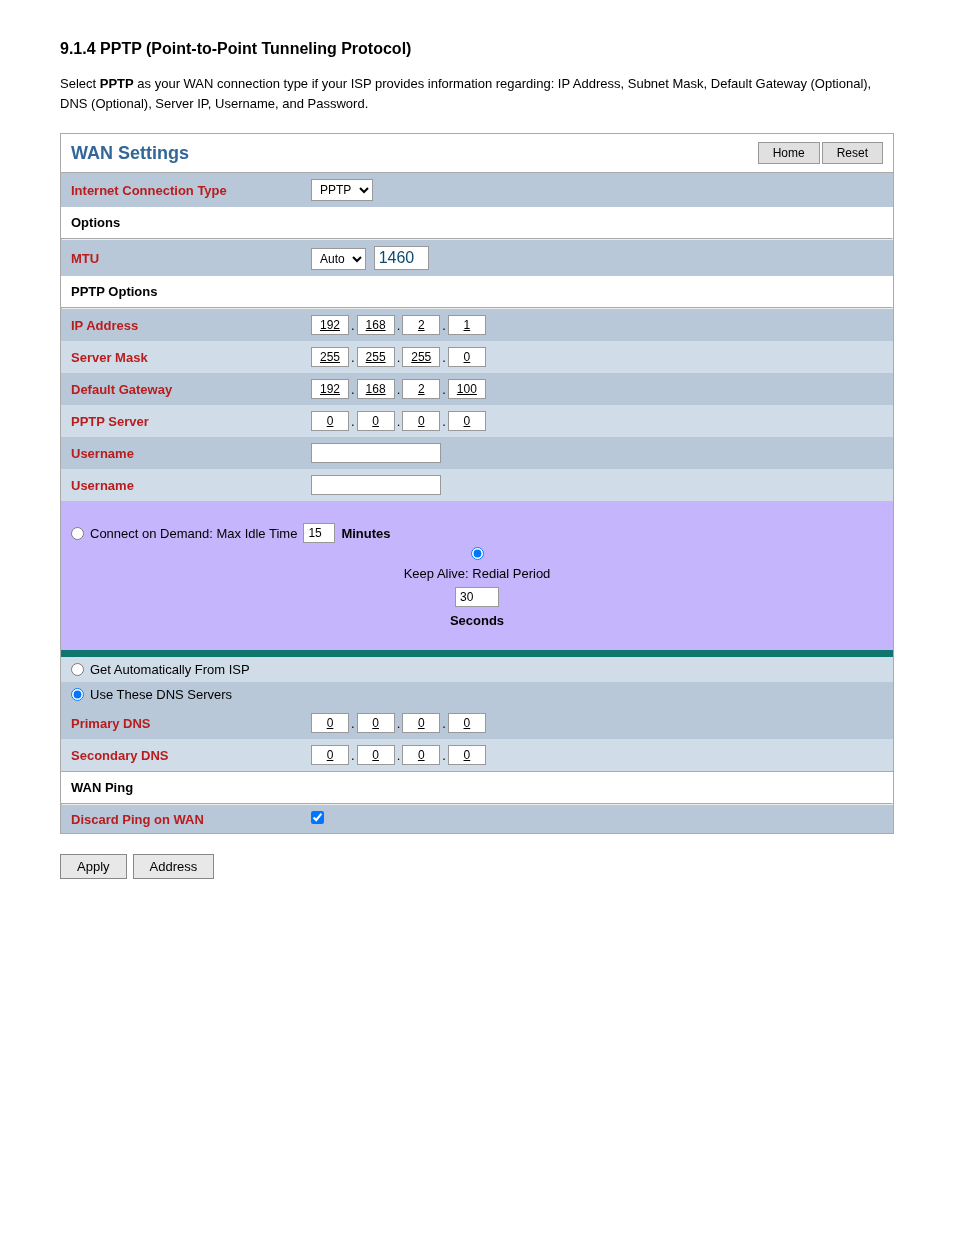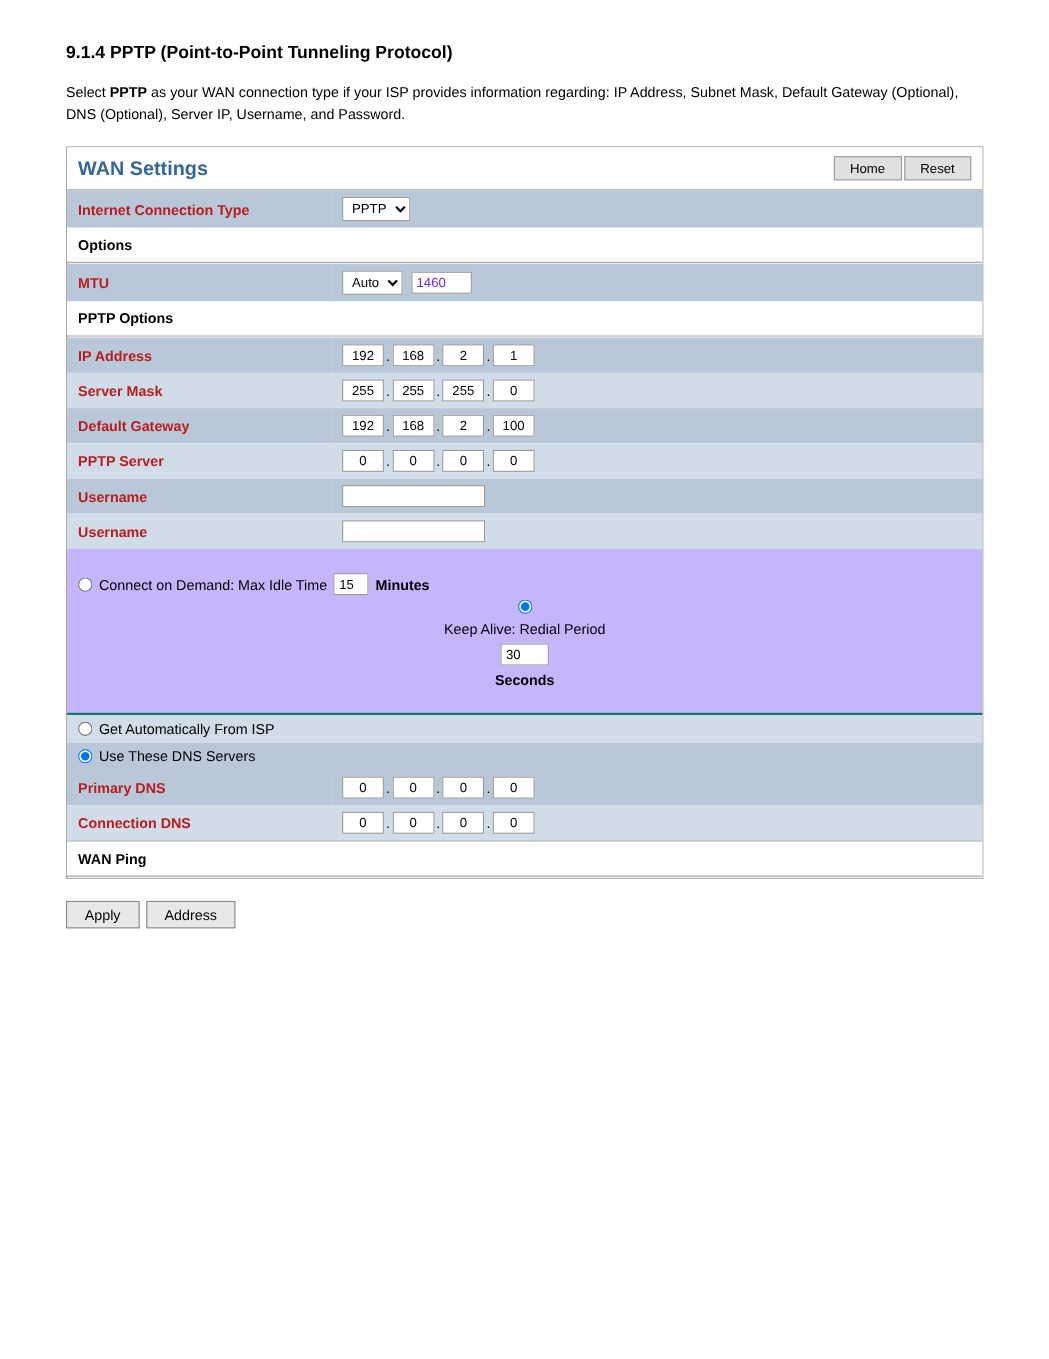--- a/index.html
+++ b/index.html
@@ -88,20 +88,21 @@
       display: flex;
       align-items: center;
       gap: 0;
     }
     .ip-octet {
       width: 38px;
       border: 1px solid #999;
       padding: 2px 4px;
       font-size: 12px;
       text-align: center;
+      text-decoration: underline;
     }
     .ip-dot {
       padding: 0 2px;
       font-size: 13px;
     }
 
     
     .form-select {
       padding: 2px 4px;
       border: 1px solid #999;
@@ -110,39 +111,39 @@
     }
     .form-input {
       border: 1px solid #999;
       padding: 2px 4px;
       font-size: 12px;
     }
     .mtu-value {
       width: 55px;
       border: 1px solid #999;
       padding: 2px 4px;
-      font-size: 12px;
+      font-size: 16px;
       margin-left: 4px;
-      color: #6d28d9;
+      color: #0c4a6e;
     }
     .connect-options {
       background: #c4b5fd;
       padding: 22px 10px;
     }
     .connect-line {
       display: flex;
       align-items: center;
       gap: 6px;
       margin-bottom: 4px;
     }
     .connect-line:last-child { margin-bottom: 0; flex-direction: column; }
 
     
     .dns-section {
-      border-top: 2px solid #0f766e;
+      border-top: 7px solid #0f766e;
     }
     .dns-radio-row {
       background: #d0dce8;
       padding: 5px 10px;
       display: flex;
       align-items: center;
       gap: 6px;
     }
 
     
@@ -340,37 +341,47 @@
             <input class="ip-octet" type="text" value="0" style="">
             <span class="ip-dot">.</span>
             <input class="ip-octet" type="text" value="0" style="">
             <span class="ip-dot">.</span>
             <input class="ip-octet" type="text" value="0" style="">
           </div>
         </td>
       </tr>
 
       <tr class="row-even">
-        <td class="label-cell">Connection DNS</td>
+        <td class="label-cell">Secondary DNS</td>
         <td>
           <div class="ip-group">
             <input class="ip-octet" type="text" value="0" style="">
             <span class="ip-dot">.</span>
             <input class="ip-octet" type="text" value="0" style="">
             <span class="ip-dot">.</span>
             <input class="ip-octet" type="text" value="0" style="">
             <span class="ip-dot">.</span>
             <input class="ip-octet" type="text" value="0" style="">
           </div>
         </td>
       </tr>
     </tbody>
       </table>
   </div>
 
   <div class="wan-ping-header">WAN Ping</div>
   <hr class="section-divider">
+  <table class="form-table">
+    <tbody>
+        <tr class="row-odd">
+      <td class="label-cell">Discard Ping on WAN</td>
+      <td>
+        <input type="checkbox" checked="" style="">
+      </td>
+    </tr>
+  </tbody>
+    </table>
 </div>
 
 <div class="action-buttons">
   <button class="action-btn">Apply</button>
   <button class="action-btn">Address</button>
 </div>
 
 </body></html>

